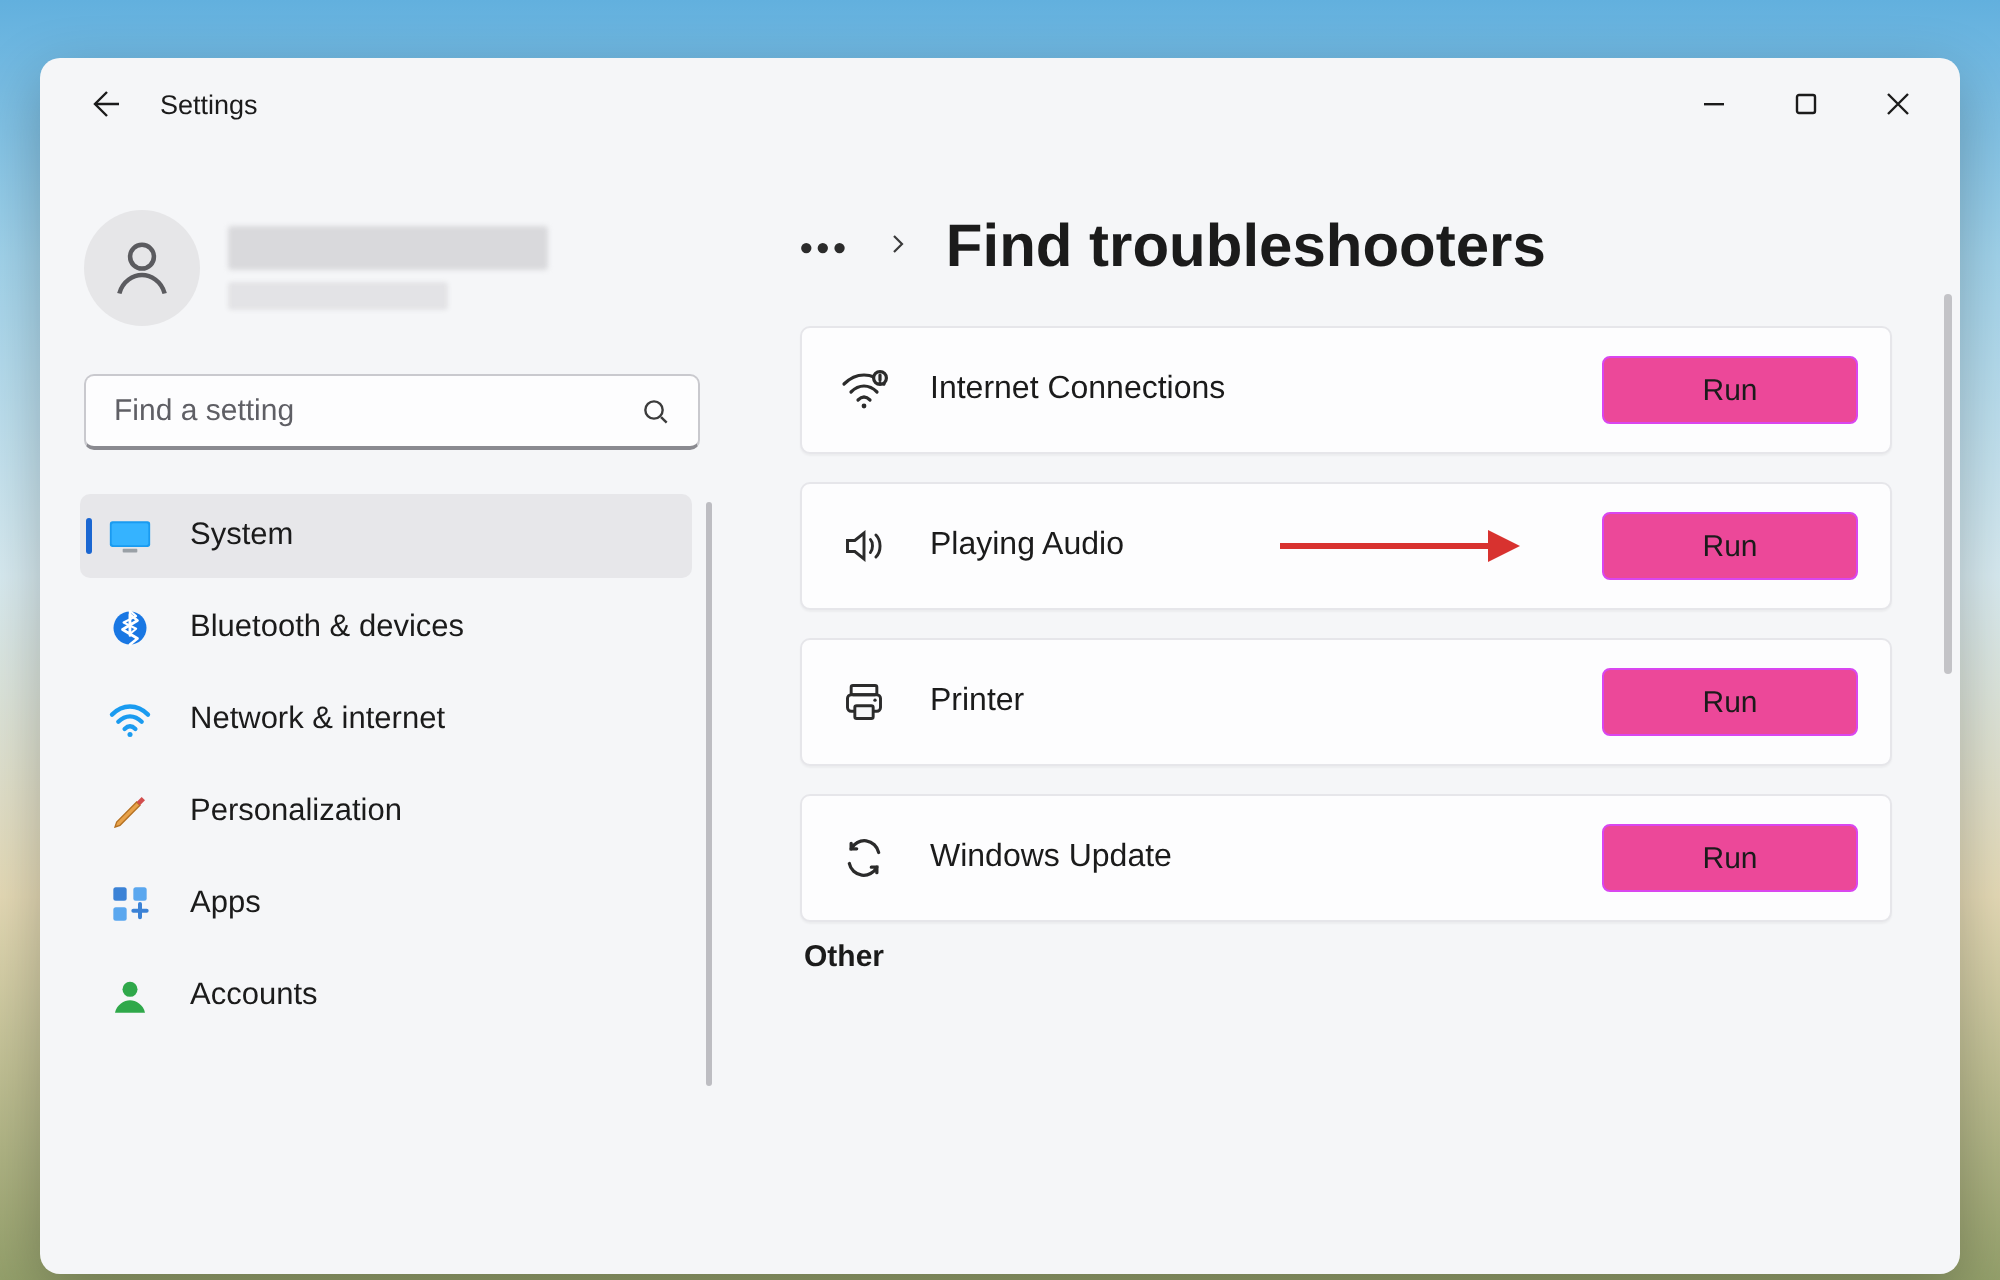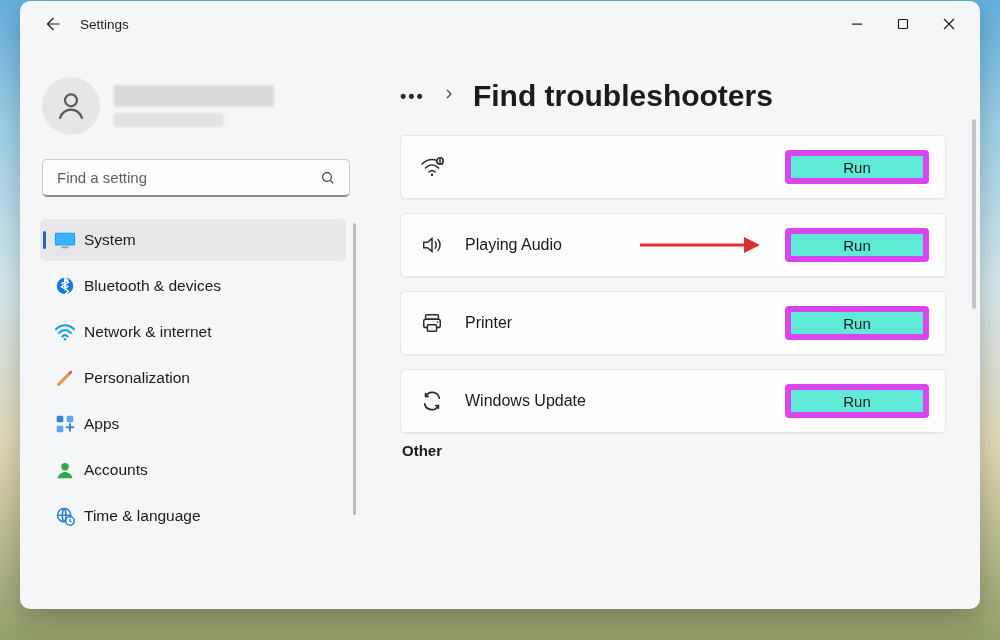--- a/index.html
+++ b/index.html
@@ -2,21 +2,21 @@
 <html><head>
 <meta charset="utf-8">
 <style>
   * { box-sizing: border-box; margin: 0; padding: 0; }
   html, body { width: 1000px; height: 640px; overflow: hidden; font-family: "Segoe UI", "Segoe UI Variable", Arial, sans-serif; }
   body {
     background: linear-gradient(180deg, #62b0de 0%, #a0d2ea 20%, #d7eaf0 45%, #e4d9b5 70%, #94a06b 100%);
     display: flex; align-items: flex-start; justify-content: center;
   }
   .window {
-    position: absolute; top: 1px; left: 20px; width: 960px; height: 608px;
+    position: absolute; top: 29px; left: 20px; width: 960px; height: 608px;
     background: #f5f6f8; border-radius: 10px; box-shadow: 0 10px 30px rgba(0,0,0,0.25);
     display: flex; flex-direction: column; overflow: hidden;
   }
   .titlebar {
     height: 46px; display: flex; align-items: center; padding: 0 8px 0 18px;
   }
   .back-btn { width: 28px; height: 28px; display:flex; align-items:center; justify-content:center; color:#1b1b1b; cursor:pointer; }
   .titlebar .title { margin-left: 14px; font-size: 13.5px; color:#1b1b1b; }
   .caption-group { margin-left:auto; display:flex; }
   .caption-btn { width:46px; height:32px; display:flex; align-items:center; justify-content:center; color:#1b1b1b; cursor:pointer; }
@@ -37,21 +37,21 @@
     border-radius:5px; padding: 0 40px 0 14px; font-size:15px; background:#fdfdfe; outline:none;
     color:#1b1b1b;
   }
   .search-input::placeholder { color:#5f5f65; }
   .search-icon-btn { position:absolute; right:4px; top:0; height:38px; width:36px; display:flex; align-items:center; justify-content:center; color:#3c3c3c; }
 
   .nav-group { position:relative; }
   .nav-scroll-indicator { position:absolute; right:-2px; top:6px; width:3px; height:292px; background:#bdbdc2; border-radius:2px; }
 
   .nav-list { list-style:none; display:flex; flex-direction:column; gap:4px; padding:2px 8px 0 2px; }
-  .nav-item { height:42px; display:flex; align-items:center; gap:8px; padding: 0 12px 0 14px; border-radius:5px; color:#1b1b1b; font-size:15.5px; cursor:pointer; position:relative; }
+  .nav-item { height:42px; display:flex; align-items:center; gap:19px; padding: 0 12px 0 14px; border-radius:5px; color:#1b1b1b; font-size:15.5px; cursor:pointer; position:relative; }
   .nav-item .nico { width:22px; height:22px; display:flex; align-items:center; justify-content:center; }
   .nav-item.active { background:#e7e7ea; }
   .nav-item.active::before { content:""; position:absolute; left:3px; top:12px; width:3px; height:18px; background:#1a66d1; border-radius:2px; }
 
   .content { flex:1; padding: 14px 18px 0 34px; overflow:hidden; display:flex; flex-direction:column; position:relative; }
   .content-scrollbar { position:absolute; right:4px; top:72px; width:4px; height:190px; background:#c3c3c7; border-radius:2px; }
 
   .breadcrumb { display:flex; align-items:center; gap:18px; padding: 18px 0 22px 0; }
   .crumb-dots { color:#2b2b2b; letter-spacing:2px; font-weight:700; font-size:18px; cursor:pointer; }
   .crumb-chevron { color:#3a3a3a; }
@@ -62,21 +62,21 @@
   .card-list { display:flex; flex-direction:column; gap:14px; padding-right:16px; }
   .card {
     height:64px; background:#fdfdfe; border:1px solid #e6e6ea; border-radius:5px;
     display:flex; align-items:center; padding: 0 16px 0 18px; gap:20px;
     box-shadow: 0 1px 1px rgba(0,0,0,0.04);
   }
   .card .cico { width:26px; height:26px; display:flex; align-items:center; justify-content:center; color:#2b2b2b; }
   .card .clabel { font-size:16px; color:#1b1b1b; }
   .card .spacer { flex:1; }
   .run-btn {
-    width:144px; height:34px; border:6px solid #d946ef; background:#5eead4; border-radius:4px;
+    width:128px; height:34px; border:1px solid #d946ef; background:#ec4899; border-radius:4px;
     font-size:15px; color:#1b1b1b; cursor:pointer;
   }
 
   .annot-arrow { position:absolute; pointer-events:none; }
 
   svg { overflow: visible; }
 </style>
 </head>
 <body>
 
@@ -202,31 +202,20 @@
           <li class="nav-item">
             <span class="nico">
               <svg width="20" height="20" viewBox="0 0 24 24" fill="#2fa84a">
                   <circle cx="12" cy="8" r="4.5"></circle>
                   <path d="M3 22c1-5 5.5-7.5 9-7.5S20 17 21 22z"></path>
                 </svg>
             </span>
             <span>Accounts</span>
           </li>
 
-          <li class="nav-item">
-            <span class="nico">
-              <svg width="20" height="20" viewBox="0 0 24 24" fill="none" stroke="#2f7fd4" stroke-width="1.8">
-                  <circle cx="11" cy="11" r="8"></circle>
-                  <path d="M3 11h16M11 3c3 3 3 13 0 16M11 3c-3 3-3 13 0 16"></path>
-                  <circle cx="18" cy="18" r="5" fill="#fff" stroke="#2f7fd4"></circle>
-                  <path d="M18 15.5V18l1.8 1.2" stroke="#2f7fd4"></path>
-                </svg>
-            </span>
-            <span>Time &amp; language</span>
-          </li>
 
         </ul>
       </div>
     </aside>
 
     <main class="content">
       <div class="content-scrollbar"></div>
 
       <div class="breadcrumb">
         <span class="crumb-dots">•••</span>
@@ -245,20 +234,21 @@
           <span class="cico">
             <svg width="24" height="20" viewBox="0 0 24 20" fill="none" stroke="#2b2b2b" stroke-width="1.6" stroke-linecap="round">
                 <path d="M2 7c6-6 14-6 20 0"></path>
                 <path d="M5.5 11c4-4 9-4 13 0"></path>
                 <path d="M9 15c2-2 4-2 6 0"></path>
                 <circle cx="12" cy="18" r="1.2" fill="#2b2b2b" stroke="none"></circle>
                 <circle cx="20" cy="4" r="3.2" fill="#f5f6f8" stroke="#2b2b2b"></circle>
                 <path d="M20 2.5v2.5M20 6.3v.1"></path>
               </svg>
           </span>
+          <span class="clabel">Internet Connections</span>
           <span class="spacer"></span>
           <button class="run-btn">Run</button>
         </div>
 
         <div class="card">
           <span class="cico">
             <svg width="26" height="22" viewBox="0 0 24 24" fill="none" stroke="#2b2b2b" stroke-width="1.6" stroke-linecap="round">
                 <path d="M3 9v6h4l5 4V5L7 9H3z" fill="none"></path>
                 <path d="M15.5 8.5c1.5 1.5 1.5 5.5 0 7"></path>
                 <path d="M18.5 6c3 3 3 9 0 12"></path>

